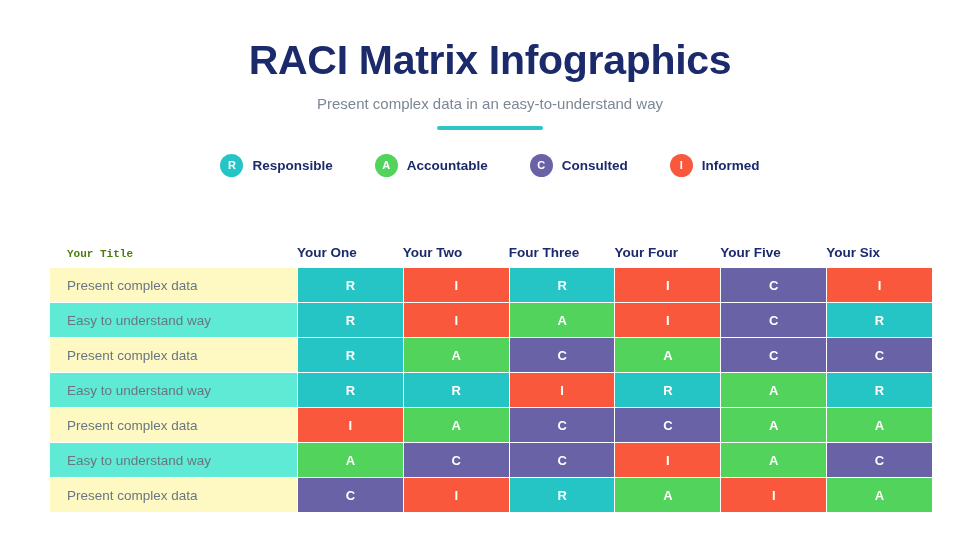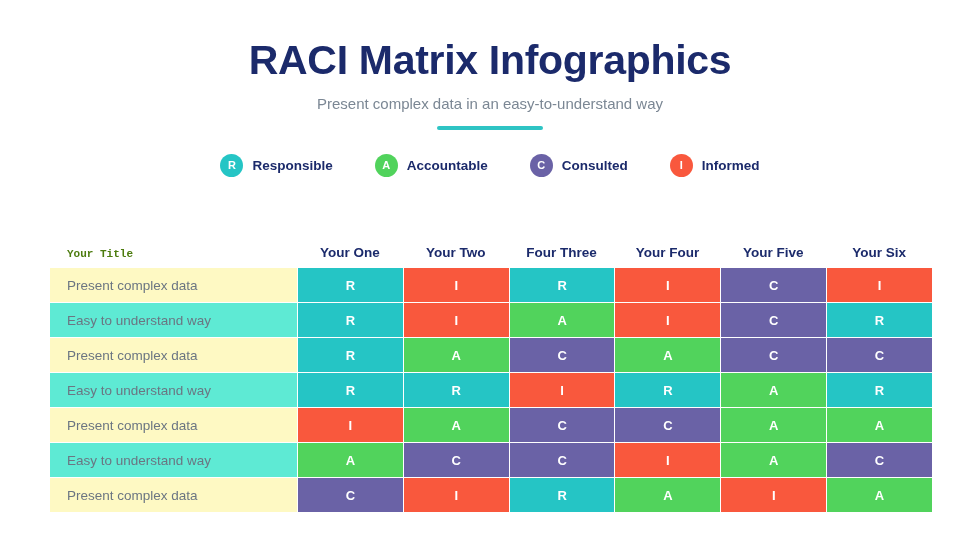--- a/index.html
+++ b/index.html
@@ -102,21 +102,21 @@
     flex: 0 0 247px;
     font-size: 11px;
     font-weight: bold;
     color: #4d7c0f;
     padding-left: 17px;
     box-sizing: border-box;
     font-family: Liberation Mono, monospace;
   }
   .head-col {
     flex: 1 1 0;
-    text-align: center;
+    text-align: left;
     font-size: 13.5px;
     font-weight: bold;
     color: #1b2a6b;
   }
 
   .matrix-body {
     display: flex;
     flex-direction: column;
     gap: 1px;
     margin-top: 4px;

